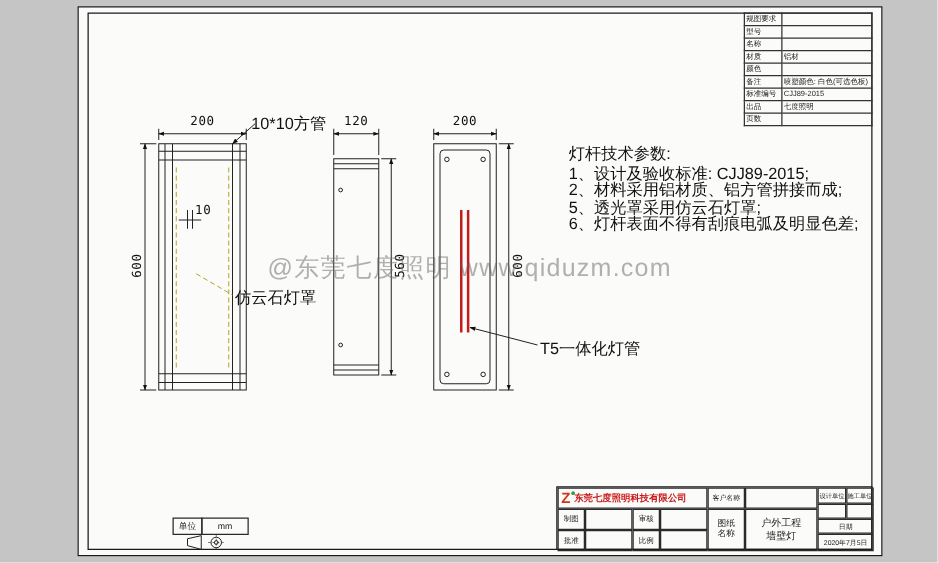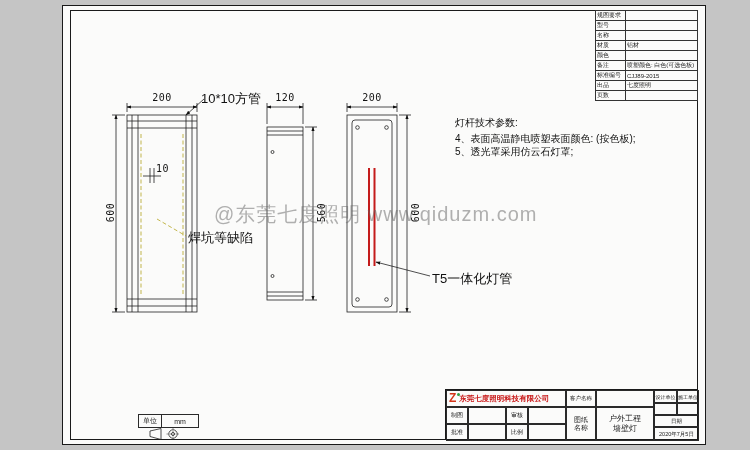--- a/index.html
+++ b/index.html
@@ -6,21 +6,21 @@
   body{width:750px;height:450px;position:relative;overflow:hidden;background:#c5c5c5;
        font-family:"Liberation Sans",sans-serif;color:#1a1a1a}
   .sheet{position:absolute;left:62px;top:5px;width:644px;height:440px;background:#fbfbfa;border:1px solid #1a1a1a}
   .frame{position:absolute;left:70px;top:10px;width:628px;height:430px;border:1px solid #1a1a1a}
   svg.linework{position:absolute;left:0;top:0;pointer-events:none}
   .lbl{position:absolute;white-space:nowrap;color:#111}
   .dimtxt{font-family:"DejaVu Sans Mono","Liberation Mono",monospace;font-size:10px;letter-spacing:.5px}
   .ctr{text-align:center}
   .ann{font-size:13px}
   .rot90{transform:rotate(-90deg)}
-  .notes{position:absolute;left:455px;top:116px;width:252px;line-height:13.6px;font-size:10px;color:#111}
+  .notes{position:absolute;left:455px;top:116px;width:252px;line-height:13.6px;font-size:13px;color:#111}
   .notes div{white-space:nowrap}
   .watermark{position:absolute;left:214px;top:201px;font-size:20px;color:rgba(100,100,100,.5);
              letter-spacing:1px;z-index:6;white-space:nowrap}
   table.spec{position:absolute;left:595px;top:10px;width:103px;border-collapse:collapse;z-index:4}
   table.spec td{border:1px solid #333;height:8px;padding:0 1px;font-size:6px;white-space:nowrap;overflow:hidden;color:#222}
   table.spec td.sl{width:30px}
   .tb{position:absolute;left:445px;top:389px;width:253px;height:51px;border:1px solid #1a1a1a;z-index:5}
   .cell{position:absolute;border:1px solid #2a2a2a;display:flex;align-items:center;justify-content:center;
         text-align:center;overflow:hidden;color:#222;font-size:6px}
   .company{position:absolute;left:0;top:0;width:120px;height:17px;border:1px solid #2a2a2a;display:flex;
@@ -127,31 +127,33 @@
       <line x1="166.5" y1="434" x2="179.5" y2="434" stroke-dasharray="2 1.5" stroke-width="0.5"></line>
       <line x1="173" y1="427.5" x2="173" y2="440.5" stroke-dasharray="2 1.5" stroke-width="0.5"></line>
     </g>
   </g>
 </svg>
 
 <div class="lbl dimtxt ctr" style="left:137px;top:92px;width:50px">200</div>
 <div class="lbl dimtxt ctr rot90" style="left:90px;top:207px;width:40px">600</div>
 <div class="lbl ann" style="left:201px;top:90px">10*10方管</div>
 <div class="lbl dimtxt" style="left:156px;top:163px;font-size:10px">10</div>
-<div class="lbl ann" style="left:188px;top:229px">焊坑等缺陷</div>
+<div class="lbl ann" style="left:188px;top:229px">仿云石灯罩</div>
 <div class="lbl dimtxt ctr" style="left:260px;top:92px;width:50px">120</div>
 <div class="lbl dimtxt ctr rot90" style="left:301px;top:207px;width:40px">560</div>
 <div class="lbl dimtxt ctr" style="left:347px;top:92px;width:50px">200</div>
 <div class="lbl dimtxt ctr rot90" style="left:395px;top:207px;width:40px">600</div>
 <div class="lbl ann" style="left:432px;top:270px">T5一体化灯管</div>
 
 <div class="notes">
   <div style="margin-bottom:2px">灯杆技术参数:</div>
-  <div>4、表面高温静电喷塑表面颜色: (按色板);</div>
+  <div>1、设计及验收标准: CJJ89-2015;</div>
+  <div>2、材料采用铝材质、铝方管拼接而成;</div>
   <div>5、透光罩采用仿云石灯罩;</div>
+  <div>6、灯杆表面不得有刮痕电弧及明显色差;</div>
 </div>
 
 <div class="watermark">@东莞七度照明 www.qiduzm.com</div>
 
 <table class="spec">
   <tbody>
       <tr>
         <td class="sl">规图要求</td>
         <td></td>
       </tr>

